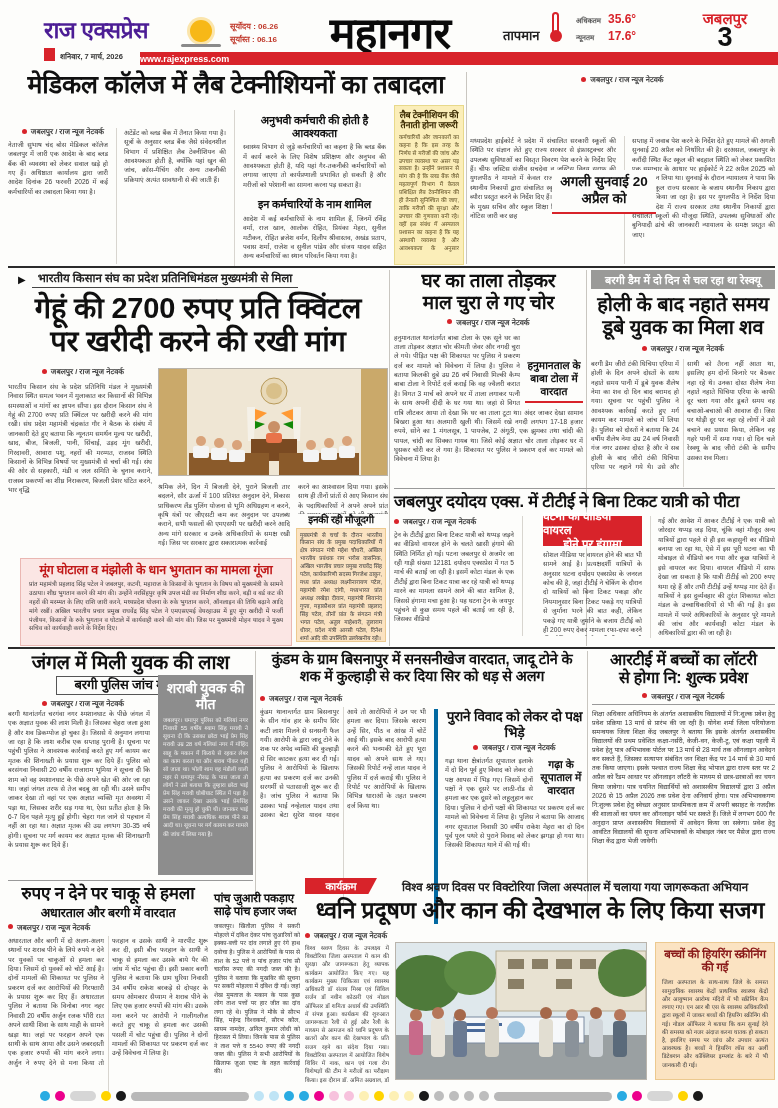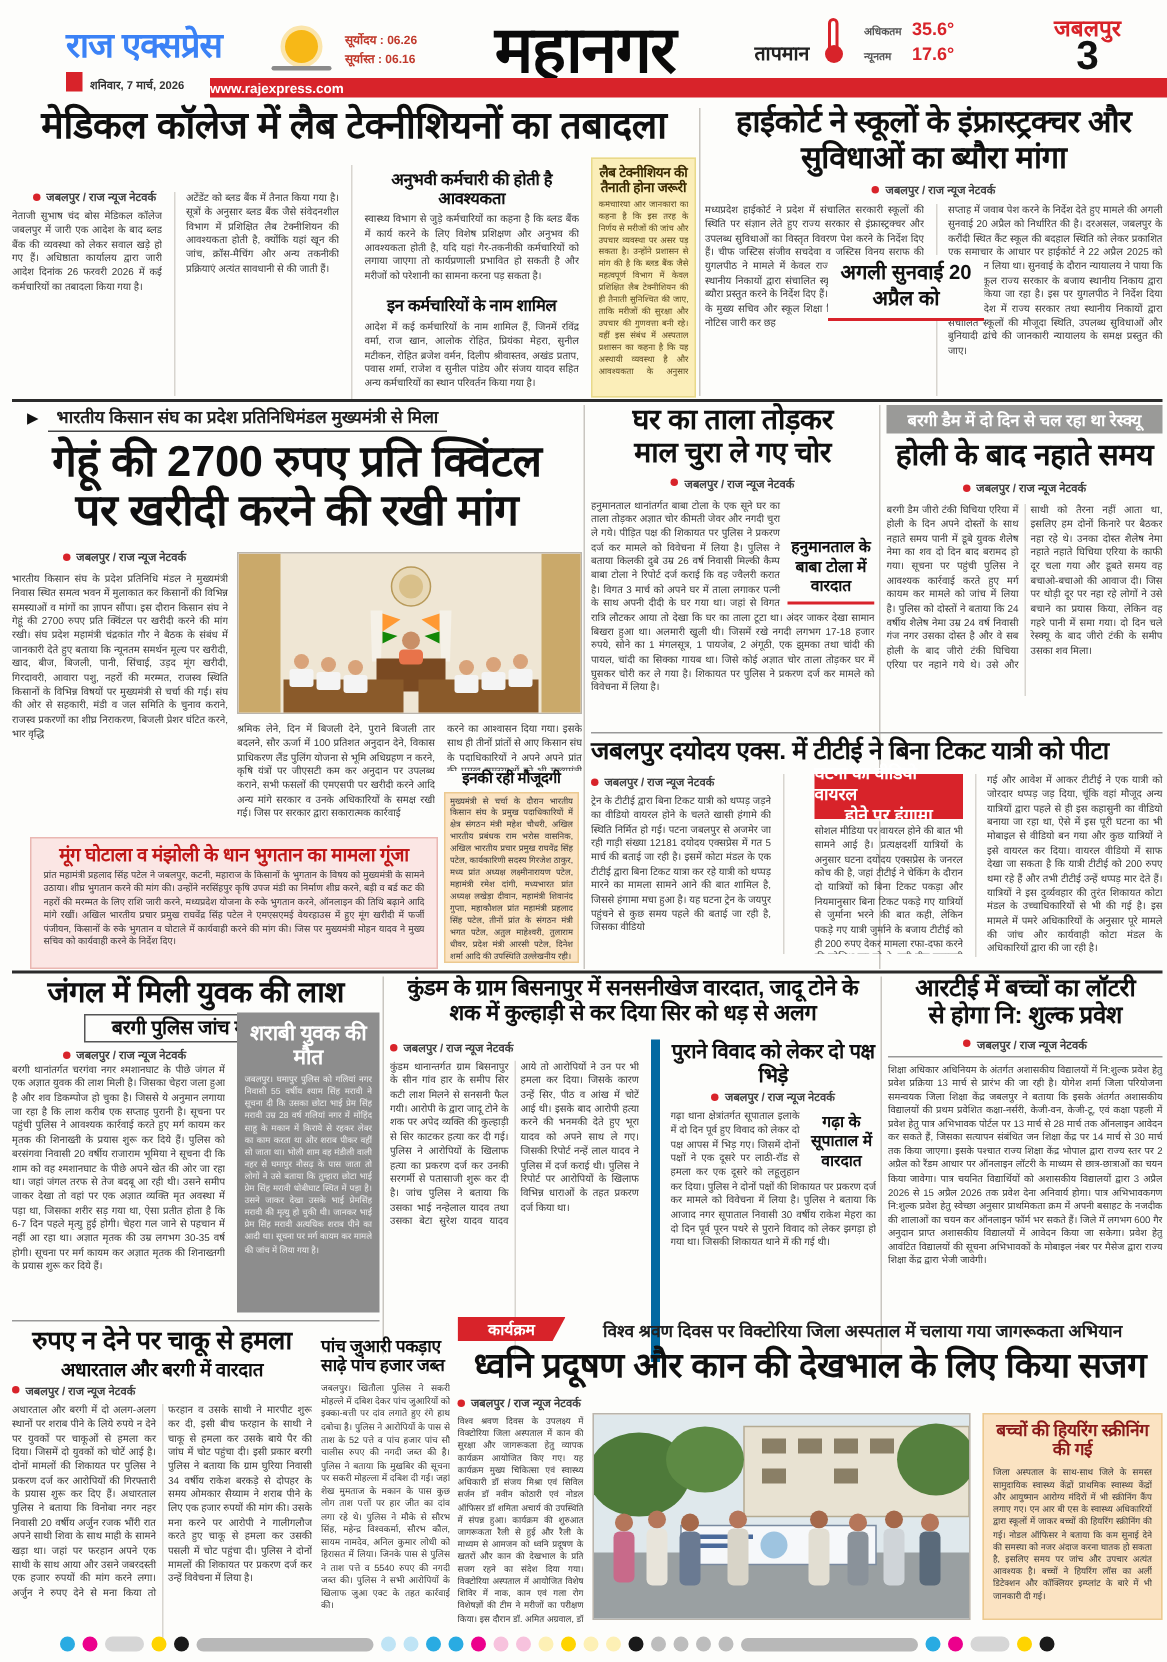--- a/index.html
+++ b/index.html
@@ -27,21 +27,21 @@
   .mark.pill { width:26px; border-radius:6px; }
   .mark.bar { width:118px; height:9px; border-radius:5px; }
   .photo-frame { border:1px solid #b9b4ac; background:#efe9df; overflow:hidden; }
 </style>
 </head>
 <body>
 
 <div id="page">
 
   <div class="abs" style="left:0;top:0;width:778px;height:68px;">
-    <div class="abs" style="left:44px;top:13px;font-size:23px;font-weight:bold;color:#3b82f6;letter-spacing:-0.5px;">राज एक्सप्रेस</div>
+    <div class="abs" style="left:44px;top:13px;font-size:23px;font-weight:bold;color:#4c1d95;letter-spacing:-0.5px;">राज एक्सप्रेस</div>
     <div class="abs" style="left:44px;top:48px;width:11px;height:13px;background:#d8232a;"></div>
     <div class="abs" style="left:60px;top:51px;font-size:7.5px;font-weight:bold;color:#333;">शनिवार, 7 मार्च, 2026</div>
     <div class="abs" style="left:178px;top:16px;width:46px;height:34px;">
       <div class="sun-core" style="margin:4px auto 0;"></div>
       <div style="width:40px;height:3px;background:#8a8a8a;margin:2px auto 0;border-radius:2px;"></div>
     </div>
     <div class="abs" style="left:230px;top:20px;font-size:8px;font-weight:bold;color:#c0392b;">सूर्योदय : 06.26</div>
     <div class="abs" style="left:230px;top:33px;font-size:8px;font-weight:bold;color:#c0392b;">सूर्यास्त : 06.16</div>
     <div class="abs" style="left:300px;top:2px;width:180px;text-align:center;font-size:43px;font-weight:bold;color:#0a0a0a;letter-spacing:-1px;">महानगर</div>
     <div class="abs" style="left:503px;top:26px;font-size:13px;font-weight:bold;color:#222;">तापमान</div>
@@ -75,21 +75,20 @@
     </div>
     <div class="abs" style="left:386px;top:35px;width:70px;height:160px;background:#fbeeb9;border:1px solid #e8d98a;padding:4px 4px;">
       <div class="hl" style="font-size:9px;color:#3a2a00;">लैब टेक्नीशियन की तैनाती होना जरूरी</div>
       <div class="body-txt" style="font-size:5.6px;margin-top:3px;height:118px;color:#5a4a20;">कर्मचारियों और जानकारों का कहना है कि इस तरह के निर्णय से मरीजों की जांच और उपचार व्यवस्था पर असर पड़ सकता है। उन्होंने प्रशासन से मांग की है कि ब्लड बैंक जैसे महत्वपूर्ण विभाग में केवल प्रशिक्षित लैब टेक्नीशियन की ही तैनाती सुनिश्चित की जाए, ताकि मरीजों की सुरक्षा और उपचार की गुणवत्ता बनी रहे। वहीं इस संबंध में अस्पताल प्रशासन का कहना है कि यह अस्थायी व्यवस्था है और आवश्यकता के अनुसार कर्मचारियों का स्थानांतरण किया गया है।</div>
     </div>
   </div>
 
   <div class="abs vline" style="left:466px;top:72px;height:192px;"></div>
 
   <div class="abs" style="left:470px;top:70px;width:305px;height:196px;">
-    <div class="hl" style="font-size:20.5px;">हाईकोर्ट ने स्कूलों के इंफ्रास्ट्रक्चर और सुविधाओं का ब्यौरा मांगा</div>
     <div class="byline" style="margin-top:4px;">
         <span class="dot"></span>
         <span>जबलपुर / राज न्यूज नेटवर्क</span>
       </div>
     <div class="abs body-txt" style="left:0;top:66px;width:146px;height:128px;">मध्यप्रदेश हाईकोर्ट ने प्रदेश में संचालित सरकारी स्कूलों की स्थिति पर संज्ञान लेते हुए राज्य सरकार से इंफ्रास्ट्रक्चर और उपलब्ध सुविधाओं का विस्तृत विवरण पेश करने के निर्देश दिए हैं। चीफ जस्टिस संजीव सचदेवा व जस्टिस विनय सराफ की युगलपीठ ने मामले में केवल राज्य सरकार ही नहीं, बल्कि स्थानीय निकायों द्वारा संचालित स्कूलों की स्थिति का भी पूरा ब्यौरा प्रस्तुत करने के निर्देश दिए हैं। युगलपीठ ने मामले में प्रदेश के मुख्य सचिव और स्कूल शिक्षा विभाग के प्रमुख सचिव को नोटिस जारी कर छह</div>
     <div class="abs body-txt" style="left:154px;top:66px;width:151px;height:128px;border-left:1px solid #d8d5cf;padding-left:7px;">सप्ताह में जवाब पेश करने के निर्देश देते हुए मामले की अगली सुनवाई 20 अप्रैल को निर्धारित की है। दरअसल, जबलपुर के करौंदी स्थित कैंट स्कूल की बदहाल स्थिति को लेकर प्रकाशित एक समाचार के आधार पर हाईकोर्ट ने 22 अप्रैल 2025 को स्वतः संज्ञान लिया था। सुनवाई के दौरान न्यायालय ने पाया कि संबंधित स्कूल राज्य सरकार के बजाय स्थानीय निकाय द्वारा संचालित किया जा रहा है। इस पर युगलपीठ ने निर्देश दिया कि पूरे प्रदेश में राज्य सरकार तथा स्थानीय निकायों द्वारा संचालित स्कूलों की मौजूदा स्थिति, उपलब्ध सुविधाओं और बुनियादी ढांचे की जानकारी न्यायालय के समक्ष प्रस्तुत की जाए।</div>
     <div class="abs pullquote" style="left:82px;top:100px;width:104px;background:#fdfdfb;font-size:13.5px;padding:4px 2px;border-bottom:2px solid #d8232a;">अगली सुनवाई 20 अप्रैल को</div>
   </div>
 
   <div class="abs hline" style="left:8px;top:266px;width:767px;"></div>
@@ -171,20 +170,21 @@
       <span class="pullquote" style="float:right;width:58px;font-size:10.5px;margin:26px 0 4px 5px;border-bottom:2px solid #d8232a;padding-bottom:3px;">हनुमानताल के बाबा टोला में वारदात</span>
       <span>हनुमानताल थानांतर्गत बाबा टोला के एक सूने घर का ताला तोड़कर अज्ञात चोर कीमती जेवर और नगदी चुरा ले गये। पीड़ित पक्ष की शिकायत पर पुलिस ने प्रकरण दर्ज कर मामले को विवेचना में लिया है। पुलिस ने बताया किलकी दुबे उम्र 26 वर्ष निवासी मिल्की कैम्प बाबा टोला ने रिपोर्ट दर्ज कराई कि वह ज्वैलरी करात है। विगत 3 मार्च को अपने घर में ताला लगाकर पत्नी के साथ अपनी दीदी के घर गया था। जहां से विगत रात्रि लौटकर आया तो देखा कि घर का ताला टूटा था। अंदर जाकर देखा सामान बिखरा हुआ था। अलमारी खुली थी। जिसमें रखे नगदी लगभग 17-18 हजार रुपये, सोने का 1 मंगलसूत्र, 1 पायजेब, 2 अंगूठी, एक झुमका तथा चांदी की पायल, चांदी का सिक्का गायब था। जिसे कोई अज्ञात चोर ताला तोड़कर घर में घुसकर चोरी कर ले गया है। शिकायत पर पुलिस ने प्रकरण दर्ज कर मामले को विवेचना में लिया है।</span>
     </div>
   </div>
 
   <div class="abs vline" style="left:586px;top:270px;height:376px;"></div>
 
   <div class="abs" style="left:591px;top:270px;width:184px;height:214px;">
     <div style="background:#9a9a98;color:#fff;font-weight:bold;font-size:11px;text-align:center;padding:2px 0;">बरगी डैम में दो दिन से चल रहा था रेस्क्यू</div>
     <div class="hl" style="font-size:20px;margin-top:4px;">होली के बाद नहाते समय</div>
+    <div class="hl" style="font-size:20px;">डूबे युवक का मिला शव</div>
     <div class="byline" style="margin-top:4px;">
         <span class="dot"></span>
         <span>जबलपुर / राज न्यूज नेटवर्क</span>
       </div>
     <div class="body-txt cols2" style="margin-top:6px;height:128px;">बरगी डैम जीरो टंकी घिचिया एरिया में होली के दिन अपने दोस्तों के साथ नहाते समय पानी में डूबे युवक शैलेष नेमा का शव दो दिन बाद बरामद हो गया। सूचना पर पहुंची पुलिस ने आवश्यक कार्रवाई करते हुए मर्ग कायम कर मामले को जांच में लिया है। पुलिस को दोस्तों ने बताया कि 24 वर्षीय शैलेष नेमा उम्र 24 वर्ष निवासी गंज नगर उसका दोस्त है और वे सब होली के बाद जीरो टंकी घिचिया एरिया पर नहाने गये थे। उसे और साथी को तैरना नहीं आता था, इसलिए हम दोनों किनारे पर बैठकर नहा रहे थे। उनका दोस्त शैलेष नेमा नहाते नहाते घिचिया एरिया के काफी दूर चला गया और डूबते समय वह बचाओ-बचाओ की आवाज दी। जिस पर थोड़ी दूर पर नहा रहे लोगों ने उसे बचाने का प्रयास किया, लेकिन वह गहरे पानी में समा गया। दो दिन चले रेस्क्यू के बाद जीरो टंकी के समीप उसका शव मिला।</div>
   </div>
 
   <div class="abs rule" style="left:394px;top:488px;width:381px;"></div>
   <div class="abs" style="left:394px;top:492px;width:381px;height:154px;">
     <div class="hl" style="font-size:16.5px;text-align:left;">जबलपुर दयोदय एक्स. में टीटीई ने बिना टिकट यात्री को पीटा</div>
@@ -224,21 +224,21 @@
   <div class="abs vline" style="left:255px;top:651px;height:252px;"></div>
   <div class="abs" style="left:260px;top:651px;width:324px;height:252px;">
     <div class="hl" style="font-size:14.5px;">कुंडम के ग्राम बिसनापुर में सनसनीखेज वारदात, जादू टोने के शक में कुल्हाड़ी से कर दिया सिर को धड़ से अलग</div>
     <div class="abs" style="left:0;top:42px;width:166px;">
       <div class="byline" style="justify-content:flex-start;">
           <span class="dot"></span>
           <span>जबलपुर / राज न्यूज नेटवर्क</span>
         </div>
       <div class="body-txt cols2" style="margin-top:4px;height:196px;">कुंडम थानान्तर्गत ग्राम बिसनापुर के सीन गांव हार के समीप सिर कटी लाश मिलने से सनसनी फैल गयी। आरोपी के द्वारा जादू टोने के शक पर अपेद व्यक्ति की कुल्हाड़ी से सिर काटकर हत्या कर दी गई। पुलिस ने आरोपियों के खिलाफ हत्या का प्रकरण दर्ज कर उनकी सरगर्मी से पतासाजी शुरू कर दी है। जांच पुलिस ने बताया कि उसका भाई नन्हेलाल यादव तथा उसका बेटा सुरेश यादव यादव आये तो आरोपियों ने उन पर भी हमला कर दिया। जिसके कारण उन्हें सिर, पीठ व आंख में चोटें आई थी। इसके बाद आरोपी हत्या करने की भनमकी देते हुए भूरा यादव को अपने साथ ले गए। जिसकी रिपोर्ट नन्हें लाल यादव ने पुलिस में दर्ज कराई थी। पुलिस ने रिपोर्ट पर आरोपियों के खिलाफ विभिन्न धाराओं के तहत प्रकरण दर्ज किया था।</div>
     </div>
-    <div class="abs" style="left:174px;top:42px;width:150px;border-left:6px solid #0369a1;padding-left:7px;">
+    <div class="abs" style="left:174px;top:58px;width:150px;border-left:4px solid #0369a1;padding-left:7px;">
       <div class="hl" style="font-size:13.5px;">पुराने विवाद को लेकर दो पक्ष भिड़े</div>
       <div class="byline" style="margin-top:2px;">
           <span class="dot"></span>
           <span>जबलपुर / राज न्यूज नेटवर्क</span>
         </div>
       <div class="body-txt" style="margin-top:4px;height:168px;">
         <span class="pullquote" style="float:right;width:46px;font-size:10.5px;margin:2px 0 3px 5px;">गढ़ा के सूपाताल में वारदात</span>
         <span>गढ़ा थाना क्षेत्रांतर्गत सूपाताल इलाके में दो दिन पूर्व हुए विवाद को लेकर दो पक्ष आपस में भिड़ गए। जिसमें दोनों पक्षों ने एक दूसरे पर लाठी-रॉड से हमला कर एक दूसरे को लहूलुहान कर दिया। पुलिस ने दोनों पक्षों की शिकायत पर प्रकरण दर्ज कर मामले को विवेचना में लिया है। पुलिस ने बताया कि आजाद नगर सूपाताल निवासी 30 वर्षीय राकेश मेहरा का दो दिन पूर्व पूरन पथरे से पुराने विवाद को लेकर झगड़ा हो गया था। जिसकी शिकायत थाने में की गई थी।</span>
       </div>
     </div>

